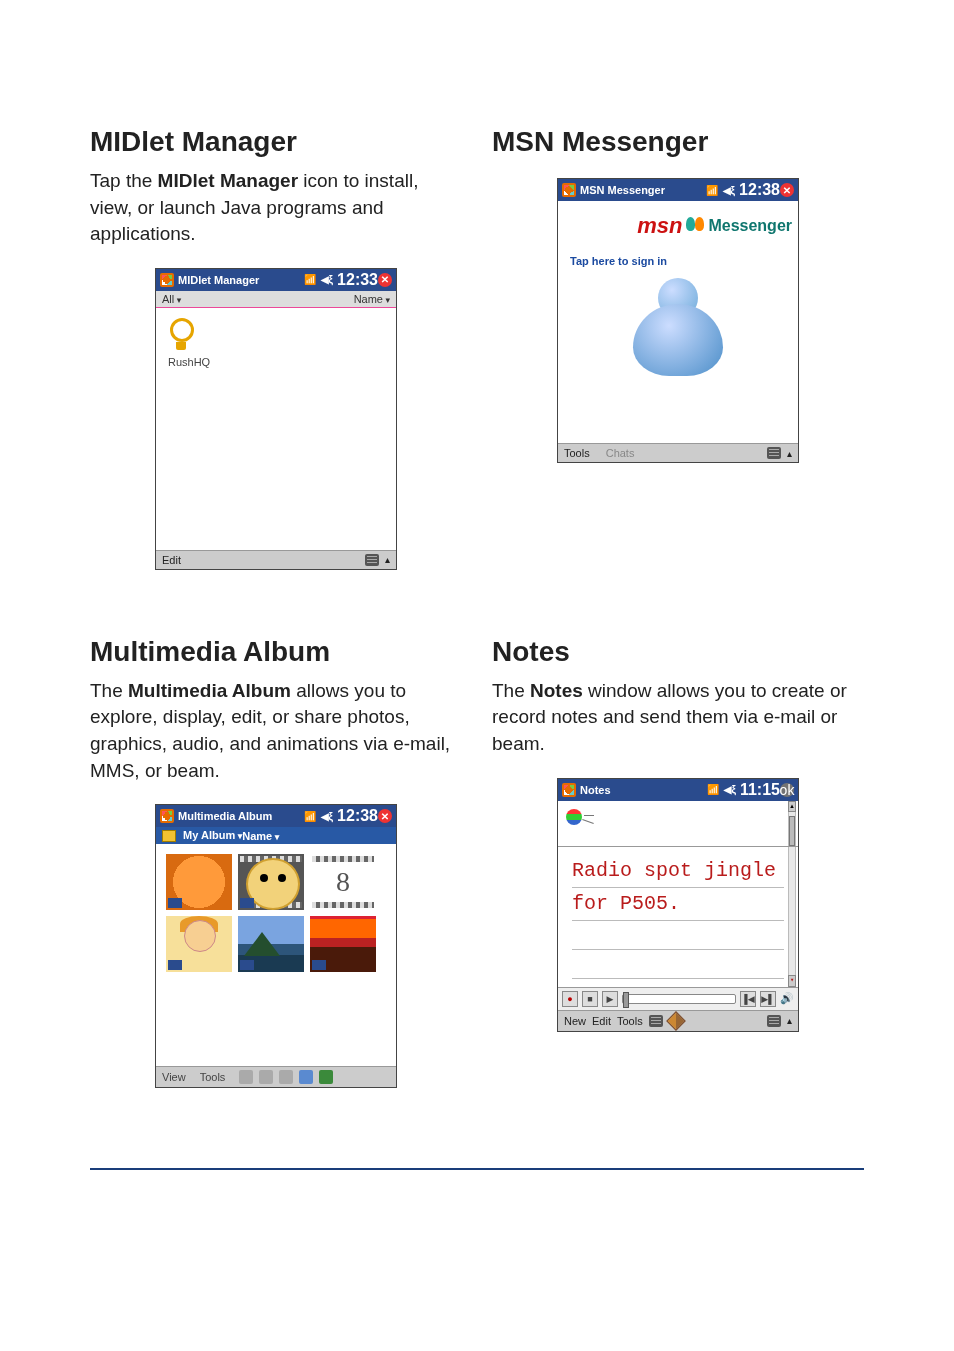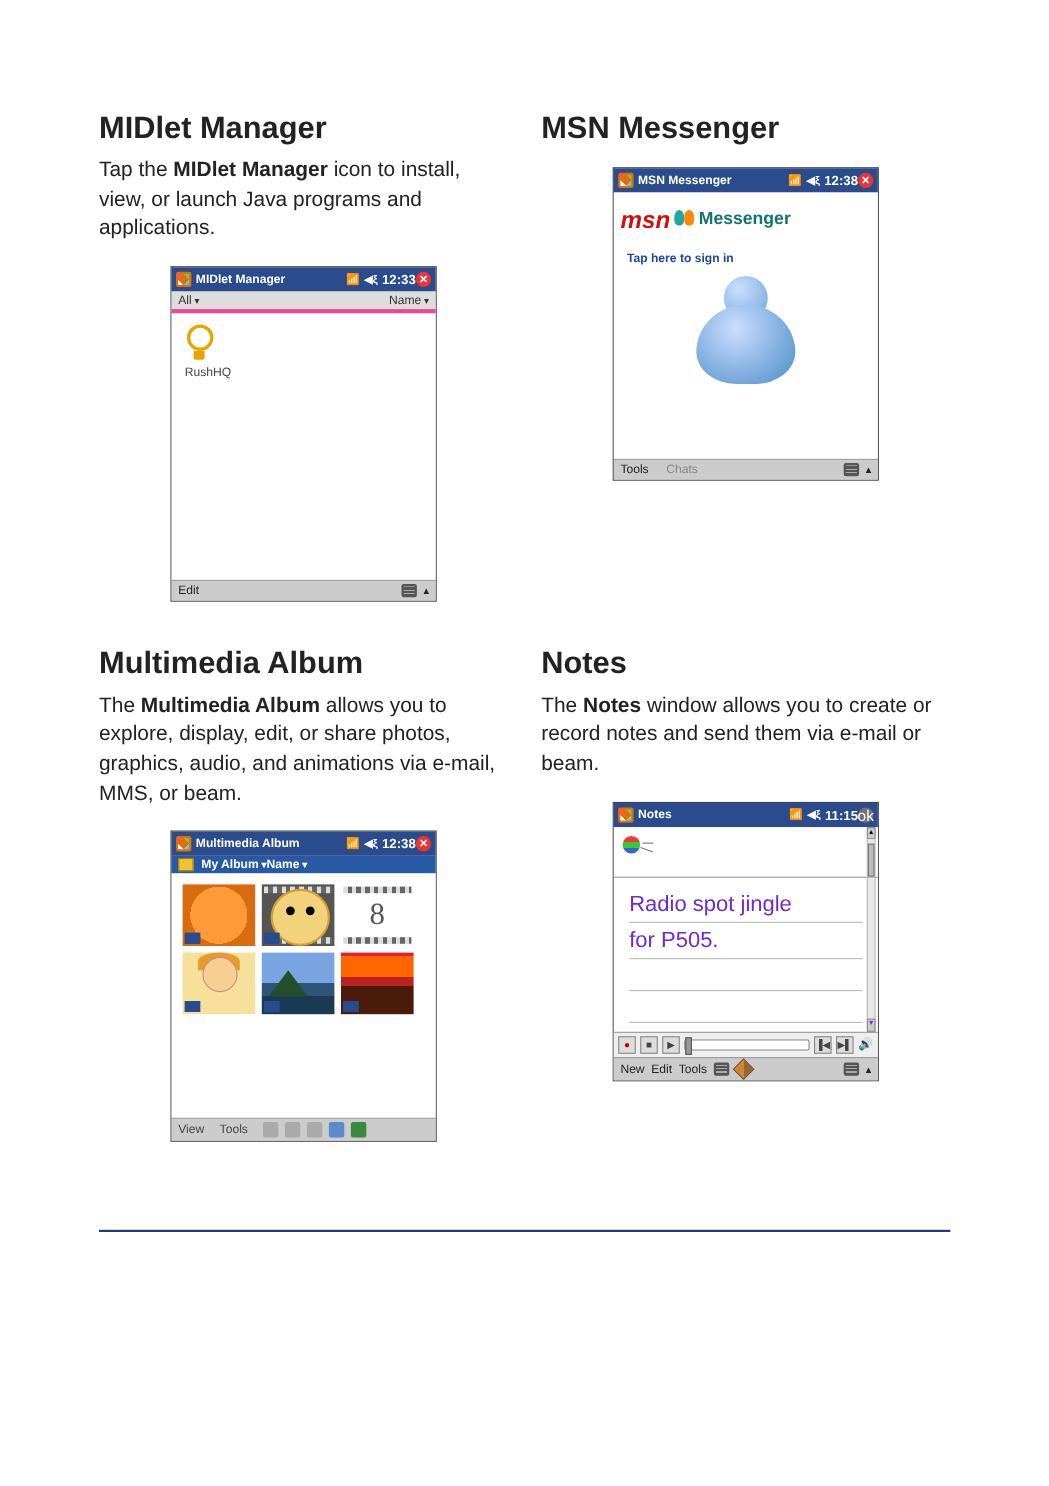--- a/index.html
+++ b/index.html
@@ -9,20 +9,21 @@
     background: #fff;
     width: 954px;
   }
   .page {
     padding: 100px 90px 60px 90px;
     box-sizing: border-box;
   }
   .cols {
     display: flex;
     gap: 30px;
+    margin-top: 26px;
   }
   .col {
     flex: 1;
     min-width: 0;
   }
   h2 {
     font-size: 28px;
     font-weight: 700;
     margin: 0 0 10px 0;
     color: #222;
@@ -62,34 +63,34 @@
   .titlebar .flag {
     width: 14px; height: 14px; margin-right: 4px;
     background: #e66b00; display: inline-block; border-radius: 2px; position: relative;
   }
   .titlebar .flag::after{
     content:""; position:absolute; inset:2px; background:linear-gradient(45deg,#fff 25%,transparent 25%),linear-gradient(-45deg,#6cc 25%,transparent 25%),linear-gradient(135deg,#f55 25%,transparent 25%),linear-gradient(-135deg,#7c4 25%,transparent 25%);
   }
   .titlebar .ttl { flex: 1; }
   .titlebar .status { display: flex; align-items: center; gap: 4px; }
   .titlebar .sig { font-size: 10px; }
-  .titlebar .time { font-size: 12px; }
+  .titlebar .time { font-size: 16px; }
   .titlebar .close {
     width: 14px; height: 14px; border-radius: 50%;
     background: #e33; color: #fff; display: flex; align-items: center; justify-content: center;
     font-size: 10px; font-weight: 700;
   }
   .titlebar .ok {
     width: 14px; height: 14px; border-radius: 50%;
     background: #737373; color: #fff; display: flex; align-items: center; justify-content: center;
     font-size: 14px; font-weight: 400;
   }
   .toolbar {
     display: flex; align-items: center; justify-content: space-between;
-    background: #ddd; border-bottom: 4px solid #ec4899;
+    background: #ddd; border-bottom: 1px solid #ec4899;
     padding: 2px 6px; font-size: 11px; color: #333;
   }
   .toolbar2 {
     display:flex; align-items:center; 
     background:#2859a5; color:#fff; padding:2px 6px; font-size:11px; font-weight:700;
   }
   .toolbar2 .folder-icon{
     width:12px;height:10px;background:#f1c232;display:inline-block;margin-right:4px;border:1px solid #a07d00;vertical-align:middle;
   }
   .arrow-down::after { content: " \25BE"; font-size: 9px; }
@@ -114,21 +115,21 @@
 
   
   .bulb {
     width:22px;height:34px;margin:4px 0 0 8px;position:relative;
   }
   .bulb .top{width:18px;height:18px;border:3px solid #e6a500;border-radius:50%;}
   .bulb .base{width:10px;height:8px;background:#e6a500;margin:0 auto;border-radius:0 0 2px 2px;}
   .midlet-label{font-size:11px;color:#444;margin:4px 0 0 6px;}
 
   
-  .msn-logo{display:flex;align-items:center;justify-content:flex-start;gap:4px;margin-top:6px;}
+  .msn-logo{display:flex;align-items:center;justify-content:flex-end;gap:4px;margin-top:6px;}
   .msn-logo .msn-text{font-size:22px;font-weight:800;font-style:italic;color:#c11;}
   .msn-logo .bfly{width:18px;height:18px;position:relative;}
   .msn-logo .bfly::before,.msn-logo .bfly::after{content:"";position:absolute;width:9px;height:14px;border-radius:50% 50% 40% 40%;top:0;}
   .msn-logo .bfly::before{left:0;background:#2a9;} .msn-logo .bfly::after{right:0;background:#f80;}
   .msn-logo .msgr{font-size:16px;font-weight:800;color:#0f766e;}
   .msn-link{color:#1b4aa0;font-weight:700;font-size:11px;margin:16px 0 0 6px;display:inline-block;}
   .buddy{width:110px;height:110px;margin:4px auto 0;position:relative;}
   .buddy .head{width:40px;height:40px;border-radius:50%;background:radial-gradient(circle at 35% 30%,#cdf,#6aa9d8);position:absolute;left:35px;top:6px;}
   .buddy .body{width:90px;height:72px;border-radius:50% 50% 40% 40%/60% 60% 40% 40%;background:radial-gradient(circle at 40% 30%,#cdf,#4a8dc8);position:absolute;left:10px;top:32px;}
 
@@ -161,21 +162,21 @@
   .scribble{position:absolute;left:6px;top:6px;width:30px;height:30px;}
   .scribble .dot{width:16px;height:16px;border-radius:50%;background:linear-gradient(#f33 0 33%,#3c3 33% 66%,#36c 66% 100%);position:absolute;left:2px;top:2px;}
   .scribble .rays{position:absolute;inset:0;}
   .scribble .rays::before,.scribble .rays::after,.scribble .ray3,.scribble .ray4{content:"";position:absolute;background:#777;}
   .scribble .rays::before{left:20px;top:8px;width:10px;height:1px;}
   .scribble .rays::after{left:18px;top:14px;width:12px;height:1px;transform:rotate(20deg);}
   .notes-scroll{position:absolute;right:2px;top:0;width:8px;bottom:0;display:flex;flex-direction:column;}
   .notes-scroll .btn{height:10px;background:#ccc;border:1px solid #888;font-size:7px;text-align:center;line-height:8px;}
   .notes-scroll .track{flex:1;background:#e8e8e8;border-left:1px solid #bbb;border-right:1px solid #bbb;}
   .notes-scroll .thumb{width:100%;height:40px;background:#bbb;border:1px solid #777;box-sizing:border-box;margin-top:4px;}
-  .note-text{font-family:Liberation Sans, sans-serif;font-size:20px;color:#6d28d9;padding:8px 14px;line-height:1.6;}
+  .note-text{font-family:Liberation Mono, monospace;font-size:20px;color:#b91c1c;padding:8px 14px;line-height:1.6;}
   .note-line{display:block;border-bottom:1px solid #bbb;}
   .note-rule{height:28px;border-bottom:1px solid #bbb;}
   .notes-play{display:flex;align-items:center;gap:4px;padding:3px 4px;background:#eee;border-top:1px solid #999;}
   .notes-play .pbtn{width:14px;height:14px;background:#ddd;border:1px solid #888;display:flex;align-items:center;justify-content:center;font-size:9px;color:#444;}
   .notes-play .rec{color:#b00;}
   .notes-play .slider{flex:1;height:8px;border:1px solid #888;border-radius:2px;background:#fff;position:relative;}
   .notes-play .slider::after{content:"";position:absolute;left:0;top:-3px;width:4px;height:14px;background:#999;border:1px solid #555;}
   .notes-play .spk{width:14px;height:14px;color:#2a4b8d;font-size:11px;text-align:center;}
   .notes-bottom{display:flex;align-items:center;gap:6px;padding:3px 6px;background:#ccc;border-top:1px solid #999;font-size:11px;color:#222;}
   .notes-bottom .pen{width:12px;height:12px;display:inline-block;background:linear-gradient(135deg,#c83 0 50%,#963 50% 100%);transform:rotate(-45deg);border:1px solid #742;}

